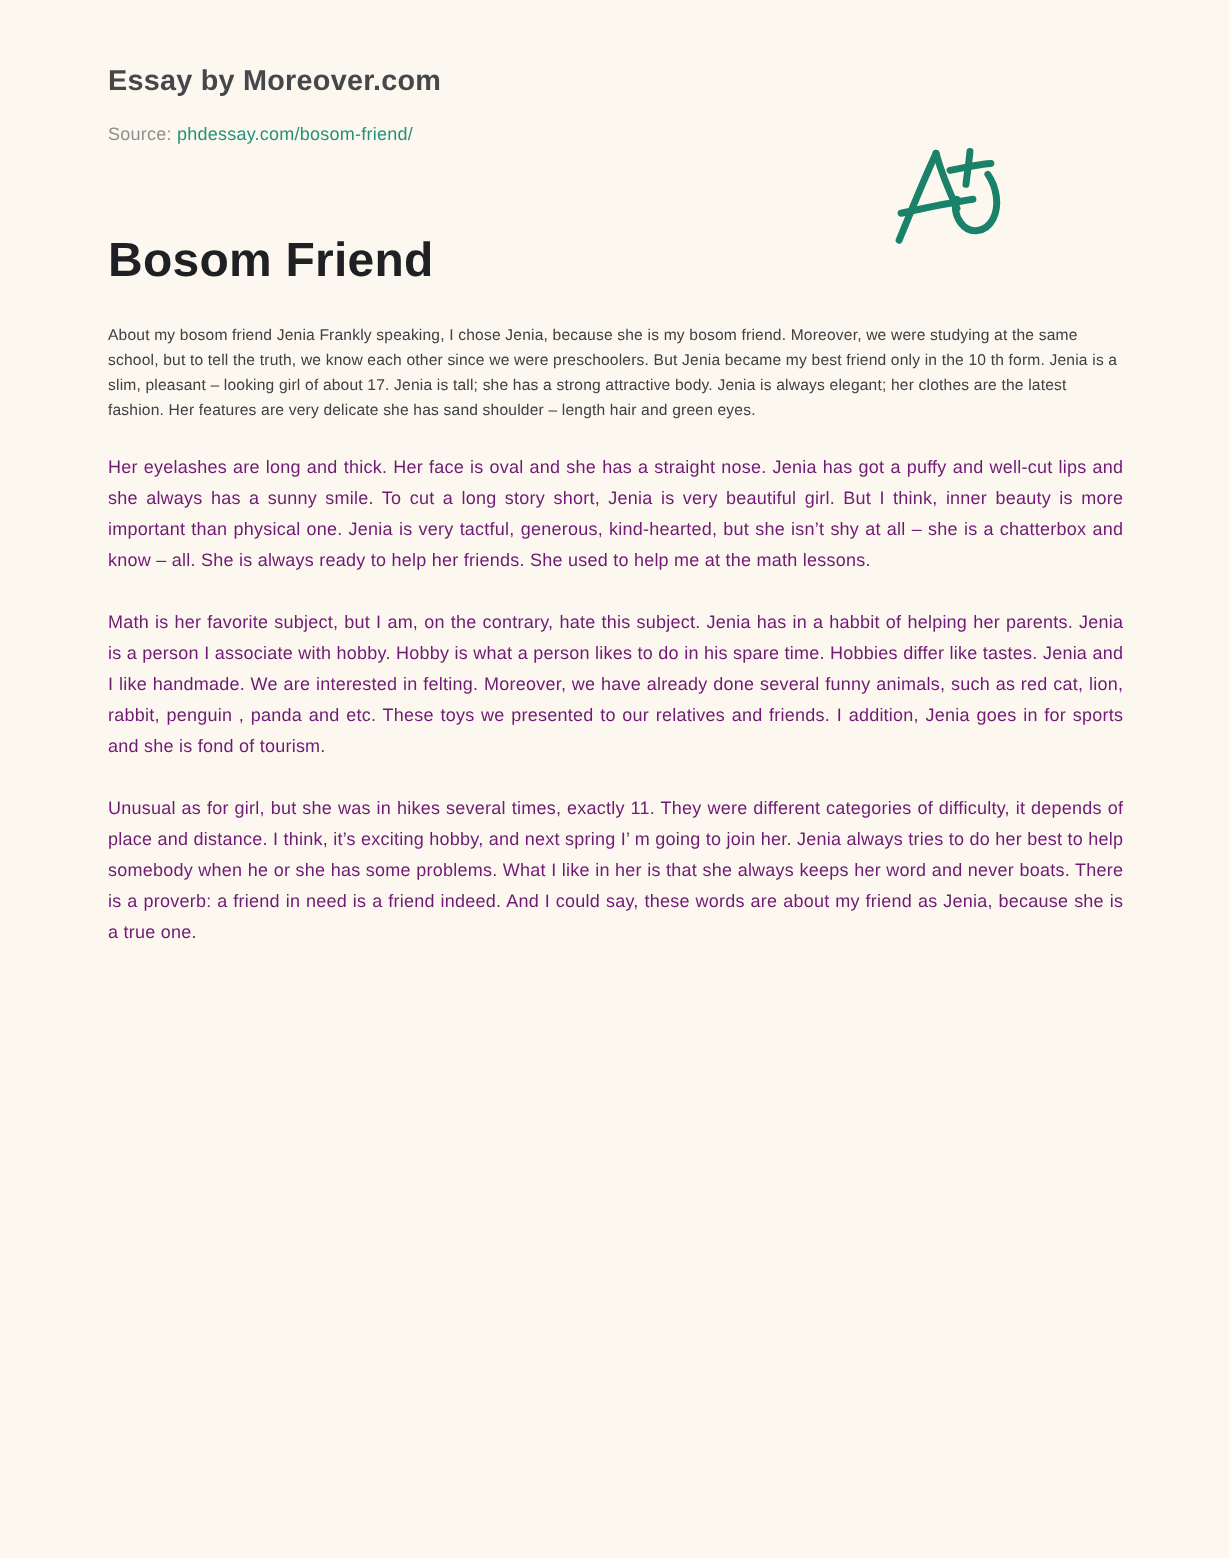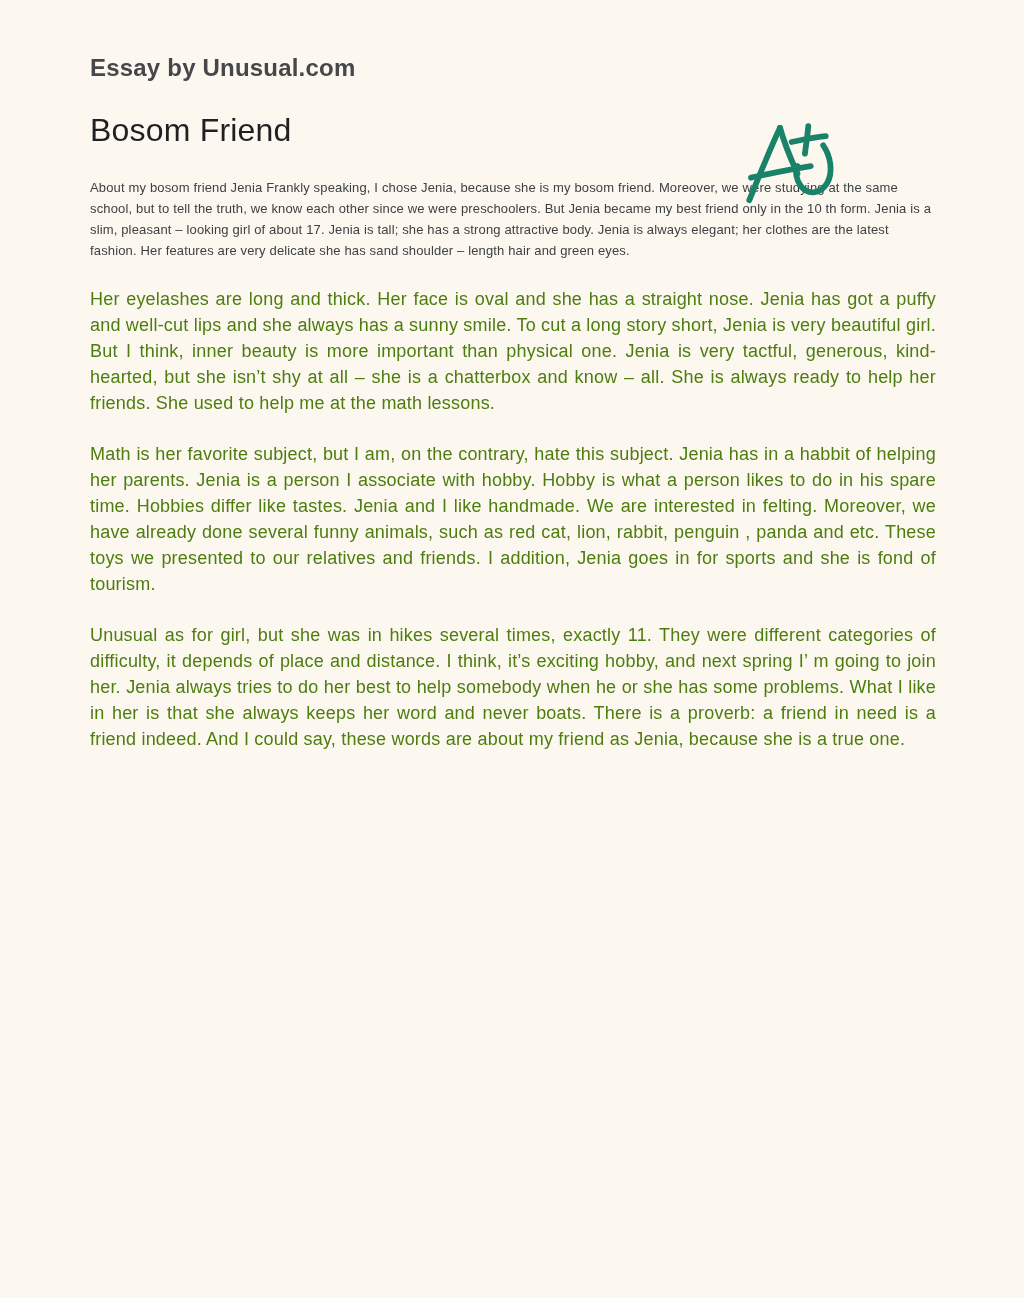--- a/index.html
+++ b/index.html
@@ -37,49 +37,53 @@
     cursor: pointer;
   }
   .logo {
     position: absolute;
     top: 62px;
     right: 92px;
     width: 108px;
     height: 96px;
   }
   .essay-title {
-    margin-top: 30px;
-    font-size: 32px;
-    font-weight: 400;
+    margin-top: 74px;
+    font-size: 40px;
+    font-weight: 700;
     color: #1f2024;
     letter-spacing: 0.2px;
   }
   .intro-para {
     margin-top: 28px;
     font-size: 13px;
     line-height: 21px;
     letter-spacing: 0.15px;
     color: #3e4044;
     text-align: left;
   }
   .body-para {
     margin-top: 25px;
-    font-size: 18px;
+    font-size: 15px;
     line-height: 26px;
     letter-spacing: 0.2px;
-    color: #4d7c0f;
+    color: #701a75;
     text-align: justify;
   }
 </style>
 </head>
 <body>
 
 <div class="page">
   <header>
-    <h1 class="site-title">Essay by Unusual.com</h1>
+    <h1 class="site-title">Essay by Moreover.com</h1>
+    <p class="source-line">
+      <span>Source:</span>
+      <a>phdessay.com/bosom-friend/</a>
+    </p>
     <div class="logo">
       <svg viewBox="0 0 130 115" width="108" height="96" fill="none" stroke="#1a8268" stroke-width="7" stroke-linecap="round">
 
         <path d="M16,101 C27,74 42,37 53,14"></path>
 
         <path d="M53,14 C58,32 68,56 74,69"></path>
 
         <path d="M18,74 C45,68 70,63 90,60"></path>
 
         <path d="M87,12 C86,24 84,36 83,45"></path>

